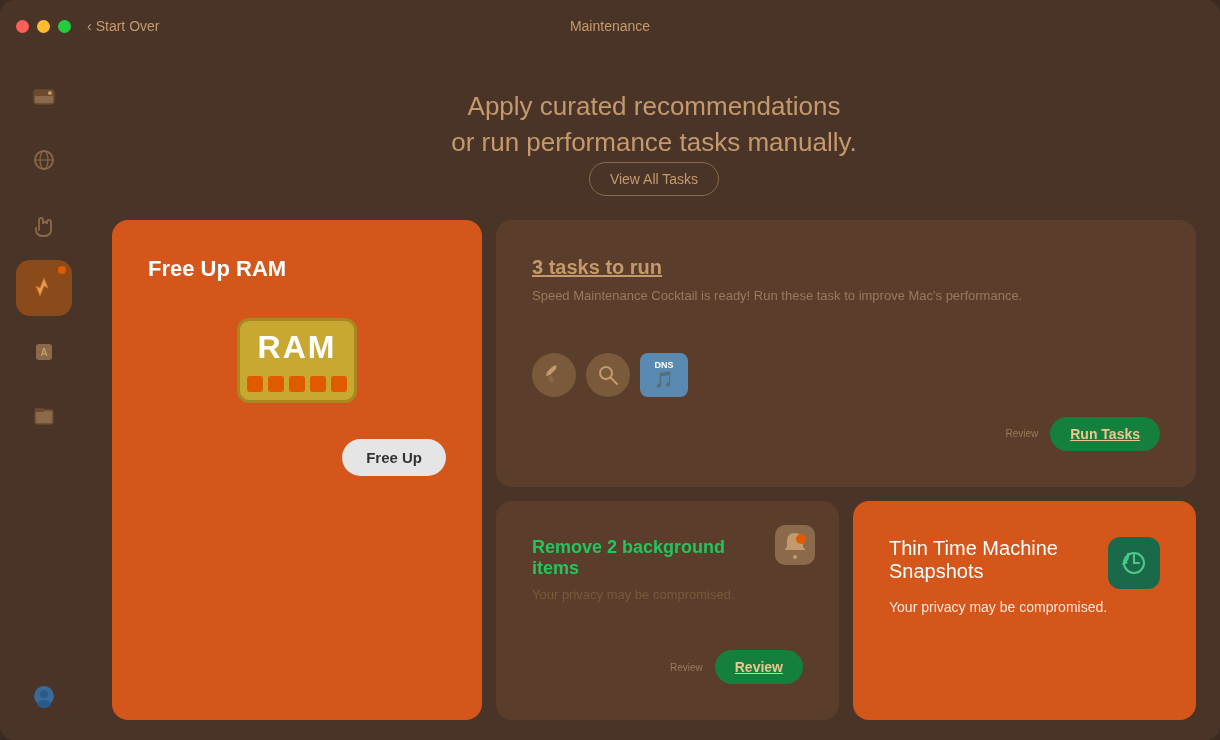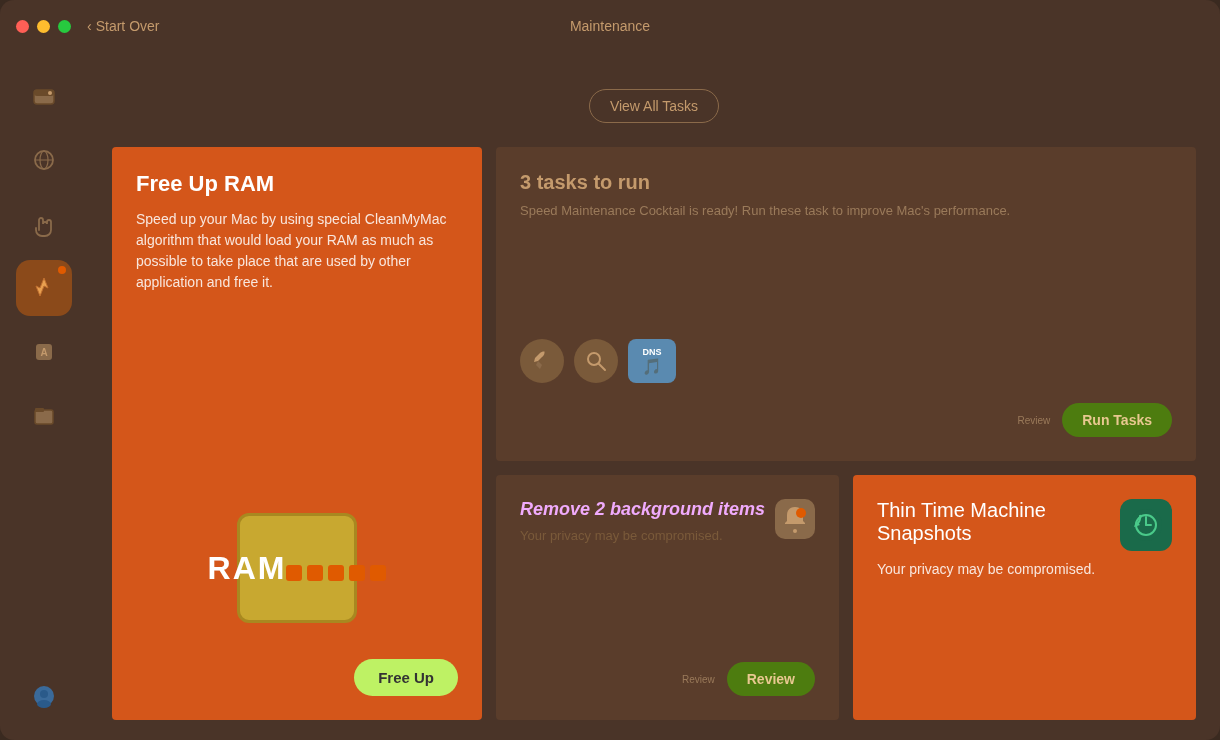--- a/index.html
+++ b/index.html
@@ -148,22 +148,22 @@
       background: transparent;
       border: 1.5px solid #8b6a4a;
       border-radius: 20px;
       color: #c49a6c;
       font-size: 14px;
       cursor: pointer;
     }
 
     
     .card {
-      border-radius: 4px;
-      padding: 24px;
+      border-radius: 16px;
+      padding: 36px;
       position: relative;
     }
 
     
     .card-free-ram {
       background: #d4561a;
       grid-row: 1 / 3;
       display: flex;
       flex-direction: column;
     }
@@ -183,25 +183,25 @@
     }
 
     .ram-icon-container {
       display: flex;
       justify-content: center;
       margin: 24px 0;
     }
 
     .ram-icon {
       width: 120px;
-      height: 110px;
+      height: 85px;
       background: #c8a830;
       border-radius: 12px;
       display: flex;
-      flex-direction: row;
+      flex-direction: column;
       align-items: center;
       justify-content: center;
       padding: 12px;
       border: 3px solid #a88820;
     }
 
     .ram-text {
       font-size: 32px;
       font-weight: 800;
       color: #fff;
@@ -221,41 +221,42 @@
       border-radius: 3px;
     }
 
     .card-action-row {
       display: flex;
       justify-content: flex-end;
       margin-top: 12px;
     }
 
     .btn-primary {
-      background: #bef264;
+      background: #e5e5e5;
       color: #333;
       border: none;
       border-radius: 20px;
       padding: 10px 24px;
       font-size: 15px;
       font-weight: 600;
       cursor: pointer;
     }
 
     
     .card-tasks {
       background: #5a3d2b;
       display: flex;
       flex-direction: column;
     }
 
     .card-tasks-title {
       font-size: 20px;
       font-weight: 600;
       color: #c49a6c;
+      text-decoration: underline;
     }
 
     .card-tasks-desc {
       font-size: 13px;
       color: #9a7a5a;
       margin-top: 8px;
       line-height: 1.4;
       flex: 1;
     }
 
@@ -301,42 +302,42 @@
 
     .btn-link {
       background: transparent;
       border: none;
       color: #9a7a5a;
       font-size: 10px;
       cursor: pointer;
     }
 
     .btn-dark {
-      background: #4d7c0f;
+      background: #15803d;
       color: #e8c890;
       border: none;
       border-radius: 20px;
       padding: 9px 20px;
       font-size: 14px;
       font-weight: 600;
       cursor: pointer;
+      text-decoration: underline;
     }
 
     
     .card-bg-items {
       background: #5a3d2b;
       display: flex;
       flex-direction: column;
     }
 
     .card-bg-title {
       font-size: 18px;
       font-weight: 600;
-      color: #f0abfc;
-      font-style: italic;
+      color: #22c55e;
     }
 
     .card-bg-desc {
       font-size: 13px;
       color: #7a5a3a;
       margin-top: 8px;
       flex: 1;
     }
 
     .bell-icon-wrap {
@@ -460,28 +461,31 @@
         <circle cx="14" cy="14" r="10" fill="#3a6a9a"></circle>
         <circle cx="14" cy="12" r="4" fill="#2a5a8a"></circle>
         <ellipse cx="14" cy="22" rx="7" ry="4" fill="#2a5a8a"></ellipse>
       </svg>
     </div>
   </div>
 
   <div class="main-content">
 
     <div class="header-section">
+      <div class="header-title">
+        <span>Apply curated recommendations</span><br>
+        <span>or run performance tasks manually.</span>
+      </div>
       <button class="view-all-btn">View All Tasks</button>
     </div>
 
     <div style="display: grid; grid-template-columns: 370px 1fr; gap: 14px; flex: 1;">
 
       <div class="card card-free-ram" style="grid-row: 1/3;">
         <div class="card-title">Free Up RAM</div>
-        <div class="card-desc">Speed up your Mac by using special CleanMyMac algorithm that would load your RAM as much as possible to take place that are used by other application and free it.</div>
         <div class="ram-icon-container">
           <div class="ram-icon">
             <div class="ram-text">RAM</div>
             <div class="ram-bars">
               <div class="ram-bar"></div>
               <div class="ram-bar"></div>
               <div class="ram-bar"></div>
               <div class="ram-bar"></div>
               <div class="ram-bar"></div>
             </div>

